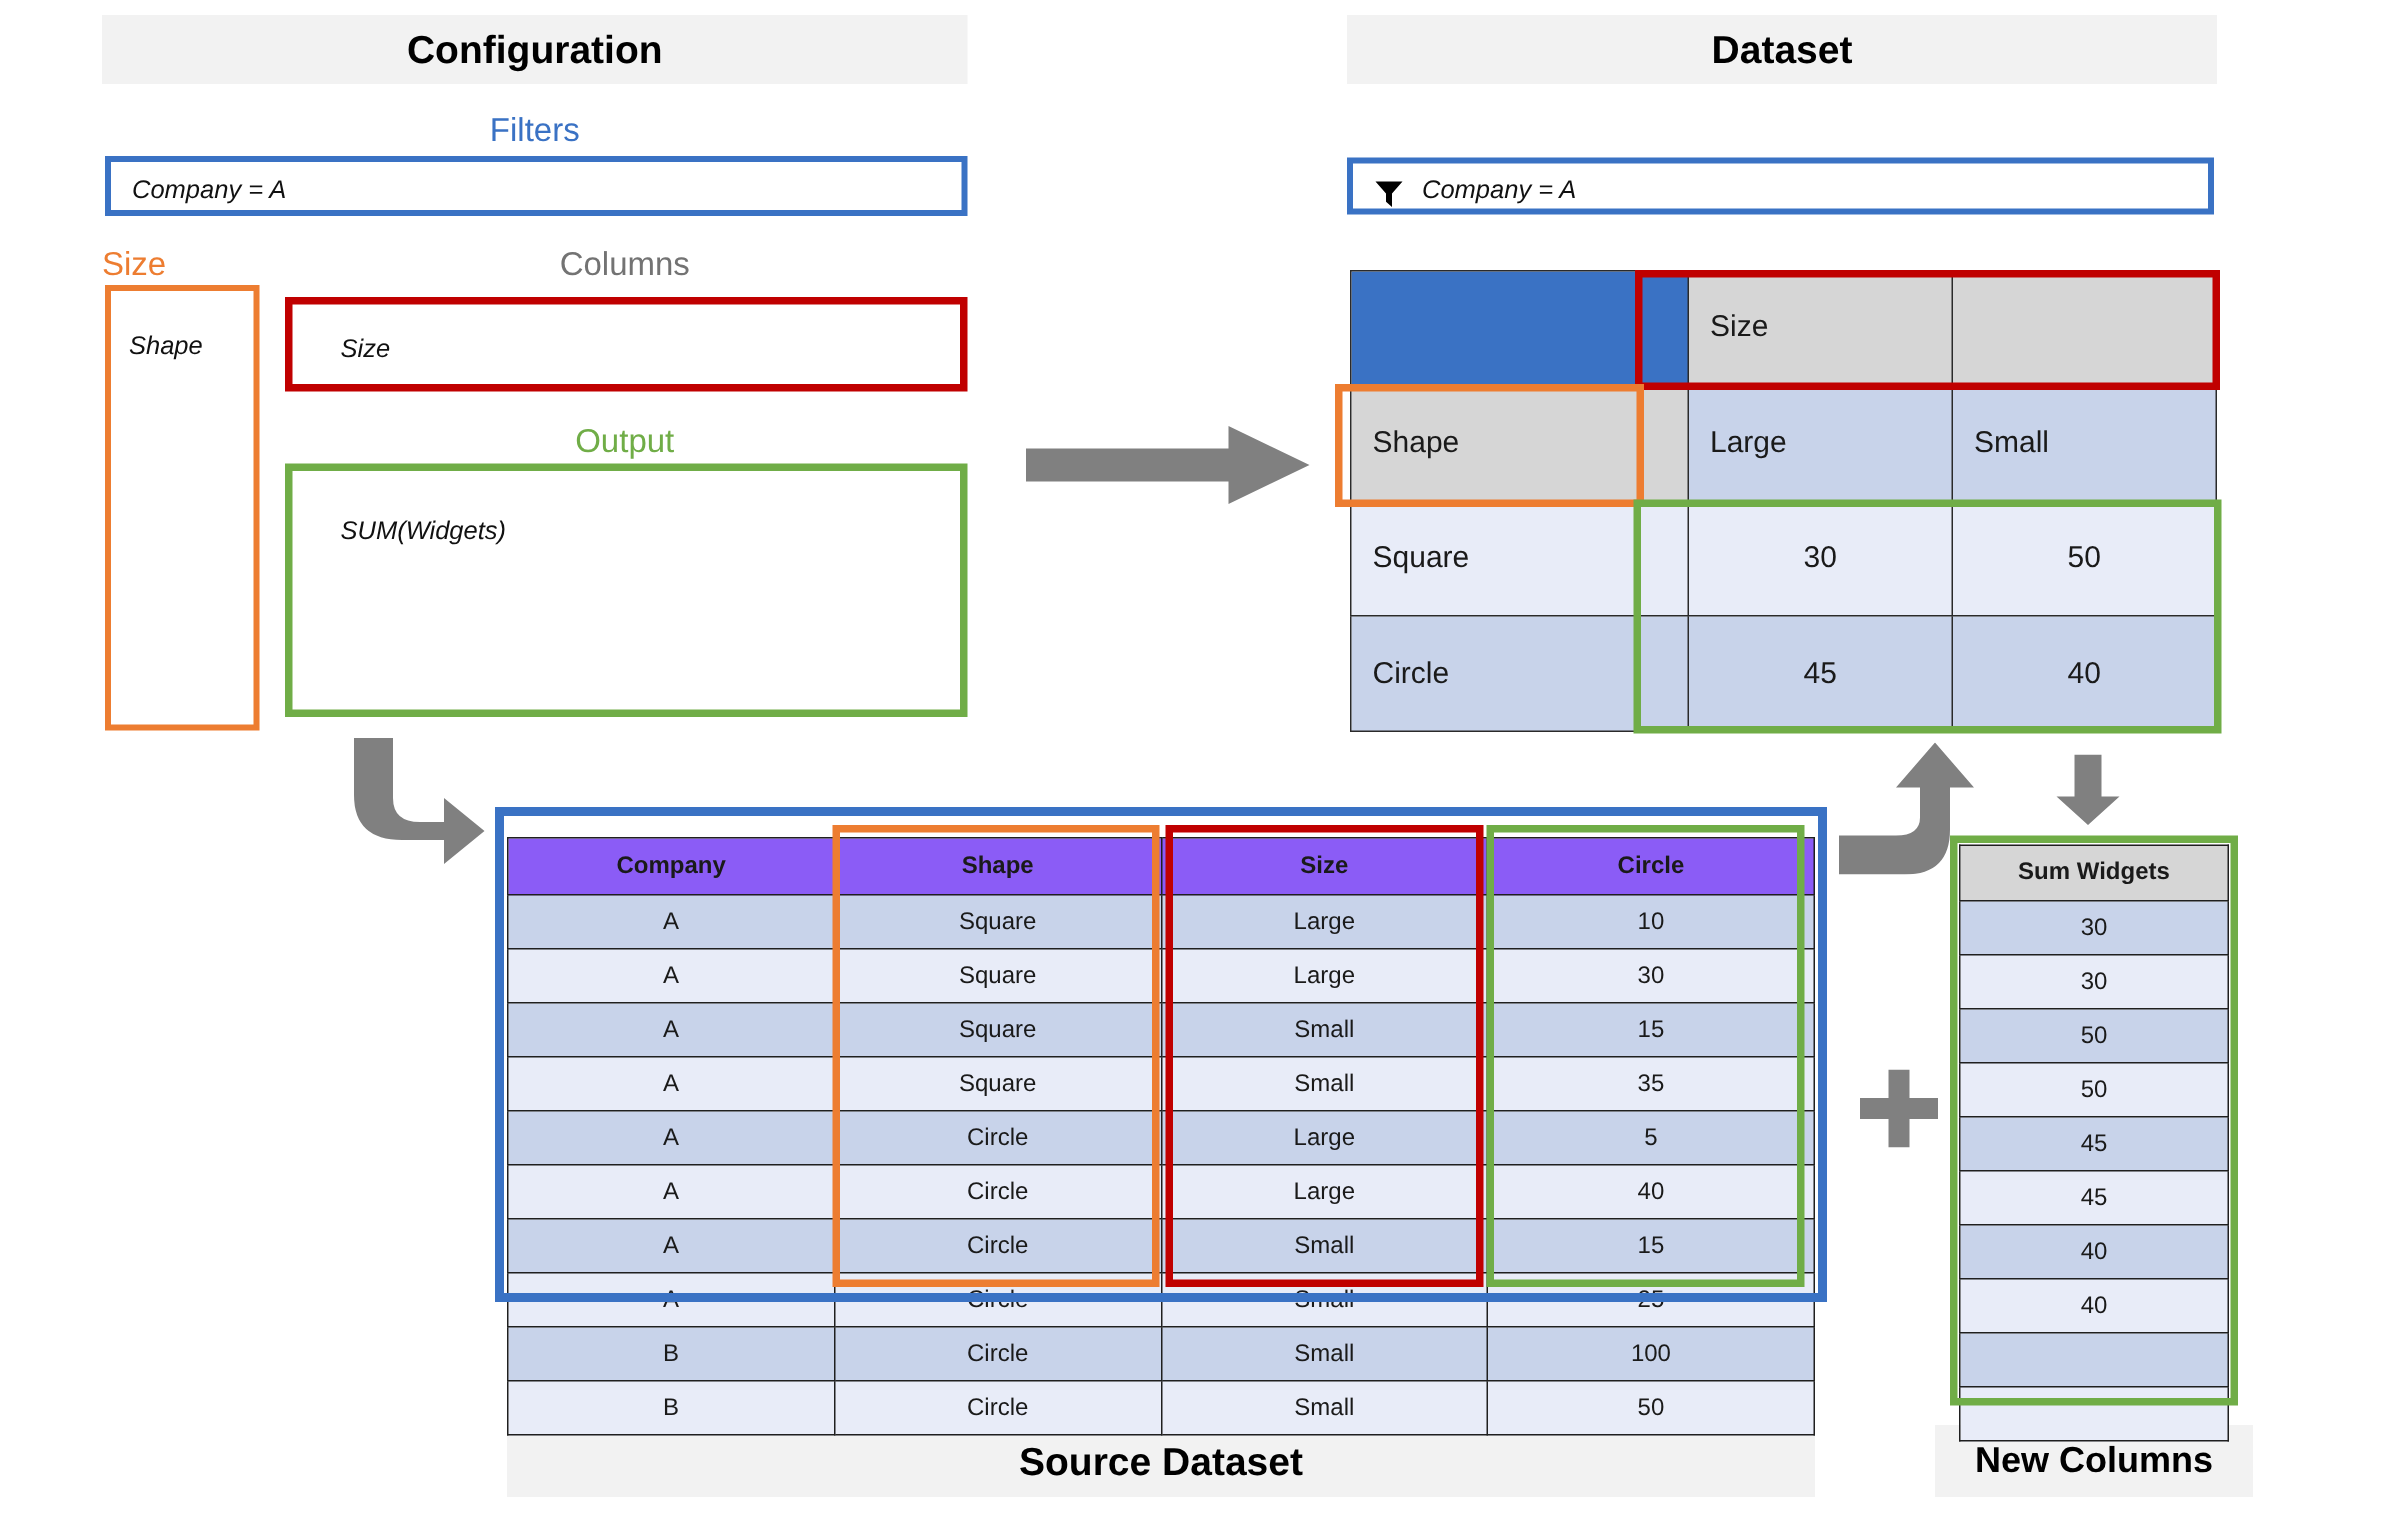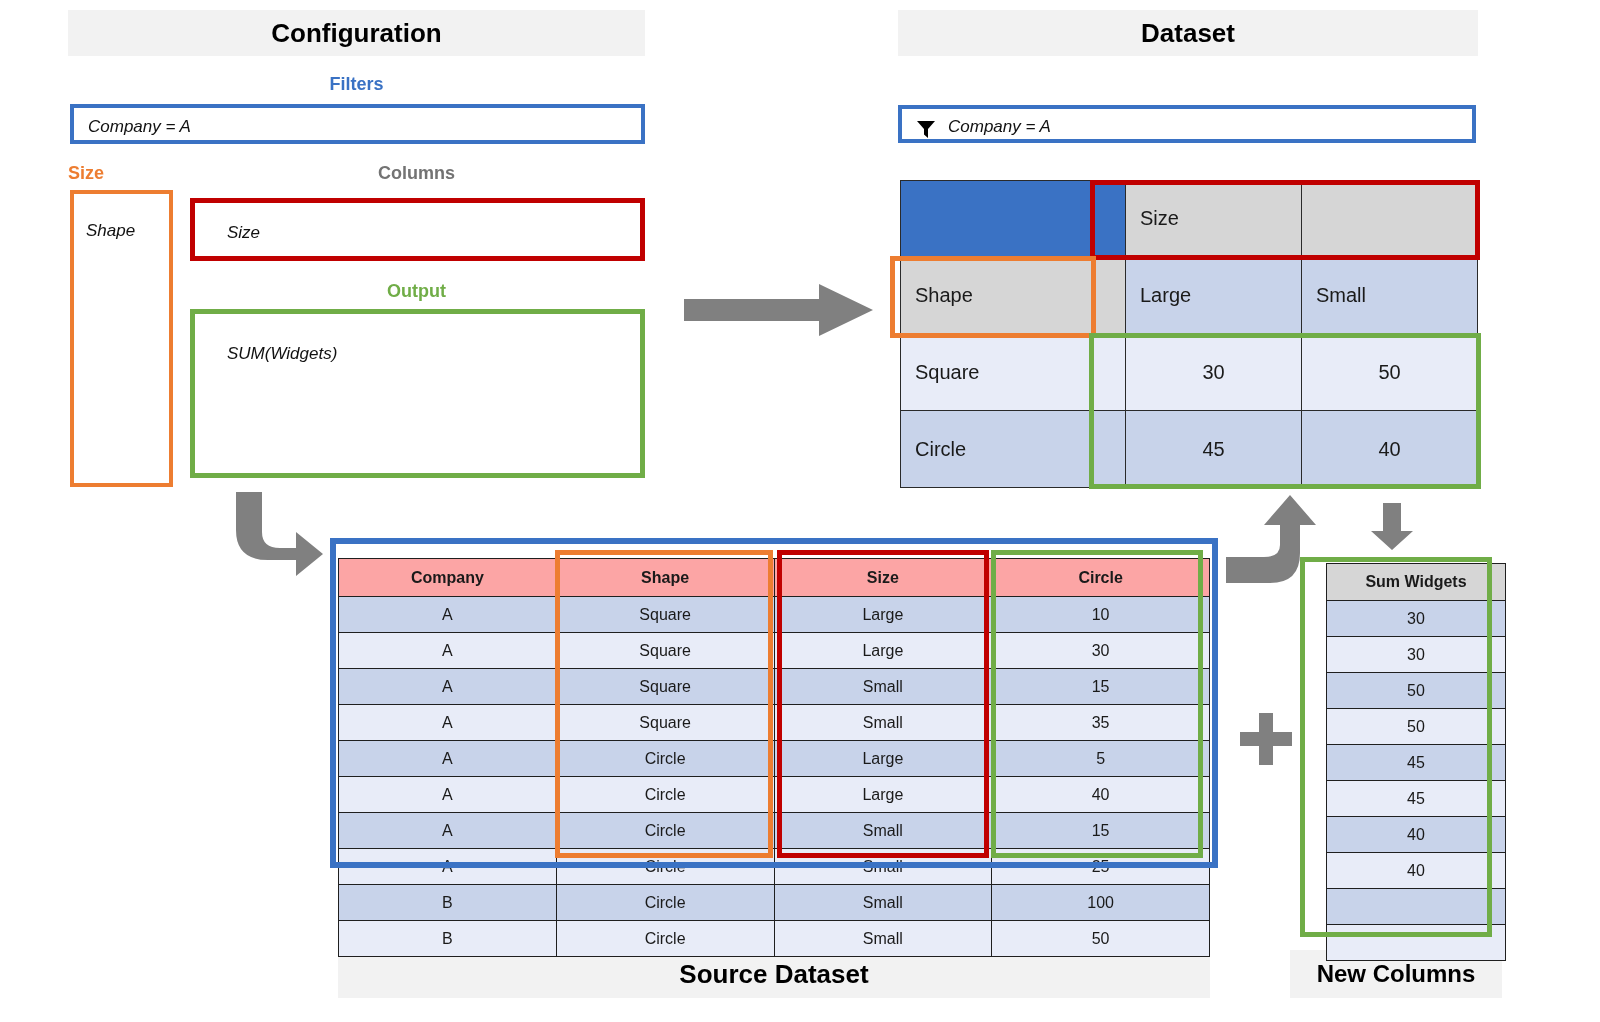--- a/index.html
+++ b/index.html
@@ -17,21 +17,21 @@
     background:#f2f2f2;
     display:flex;align-items:center;justify-content:center;
     font-weight:bold;color:#000;
   }
   #banner-config{left:68px;top:10px;width:577px;height:46px;font-size:26px;}
   #banner-output{left:898px;top:10px;width:580px;height:46px;font-size:26px;}
   #banner-source{left:338px;top:950px;width:872px;height:48px;font-size:26px;}
   #banner-newcols{left:1290px;top:950px;width:212px;height:48px;font-size:24px;}
 
   
-  .zone-title{font-weight:bold;font-size:18px;text-align:center;}
+  .zone-title{font-weight:normal;font-size:22px;text-align:center;}
   #title-filters{left:68px;top:74px;width:577px;color:#3a72c4;}
   #title-rows{left:68px;top:163px;width:88px;color:#ed7d31;text-align:left;}
   #title-columns{left:188px;top:163px;width:457px;color:#737373;}
   #title-values{left:188px;top:281px;width:457px;color:#70ad47;}
 
   .wellbox{background:#ffffff;box-sizing:border-box;}
   .well-label{
     font-style:italic;font-size:17px;color:#111;
     position:absolute;
   }
@@ -73,31 +73,31 @@
   #ovl-rows{left:890px;top:256px;width:206px;height:82px;border:5px solid #ed7d31;}
   #ovl-vals{left:1089px;top:333px;width:392px;height:156px;border:5px solid #70ad47;}
 
   
   #source{left:338px;top:558px;width:872px;height:372px;}
   #source table{border-collapse:collapse;width:872px;table-layout:fixed;}
   #source td{
     border:1px solid #1f1f1f;
     height:33px;font-size:16px;color:#1a1a1a;text-align:center;
   }
-  #source tr.hdr td{background:#fca5a5;font-weight:bold;font-size:16px;height:35px;}
+  #source tr.hdr td{background:#8b5cf6;font-weight:bold;font-size:16px;height:35px;}
   #source tr.r-odd td{background:#c8d3ea;}
   #source tr.r-even td{background:#e8ecf8;}
 
   #ovl-src-blue{left:330px;top:538px;width:888px;height:330px;border:6px solid #3a72c4;}
   #ovl-src-shape{left:555px;top:550px;width:218px;height:308px;border:5px solid #ed7d31;}
   #ovl-src-size{left:777px;top:550px;width:212px;height:308px;border:5px solid #c00000;}
   #ovl-src-widg{left:991px;top:550px;width:212px;height:308px;border:5px solid #70ad47;}
 
   
-  #newcols{left:1306px;top:563px;width:180px;height:368px;margin-left:20px;}
+  #newcols{left:1306px;top:563px;width:180px;height:368px;}
   #newcols table{border-collapse:collapse;width:180px;table-layout:fixed;}
   #newcols td{
     border:1px solid #1f1f1f;
     height:33px;font-size:16px;color:#1a1a1a;text-align:center;
   }
   #newcols tr.hdr td{background:#d6d6d6;font-weight:bold;height:34px;}
   #newcols tr.r-odd td{background:#c8d3ea;}
   #newcols tr.r-even td{background:#e8ecf8;}
   #ovl-newcols{left:1300px;top:557px;width:192px;height:380px;border:5px solid #70ad47;}
 

